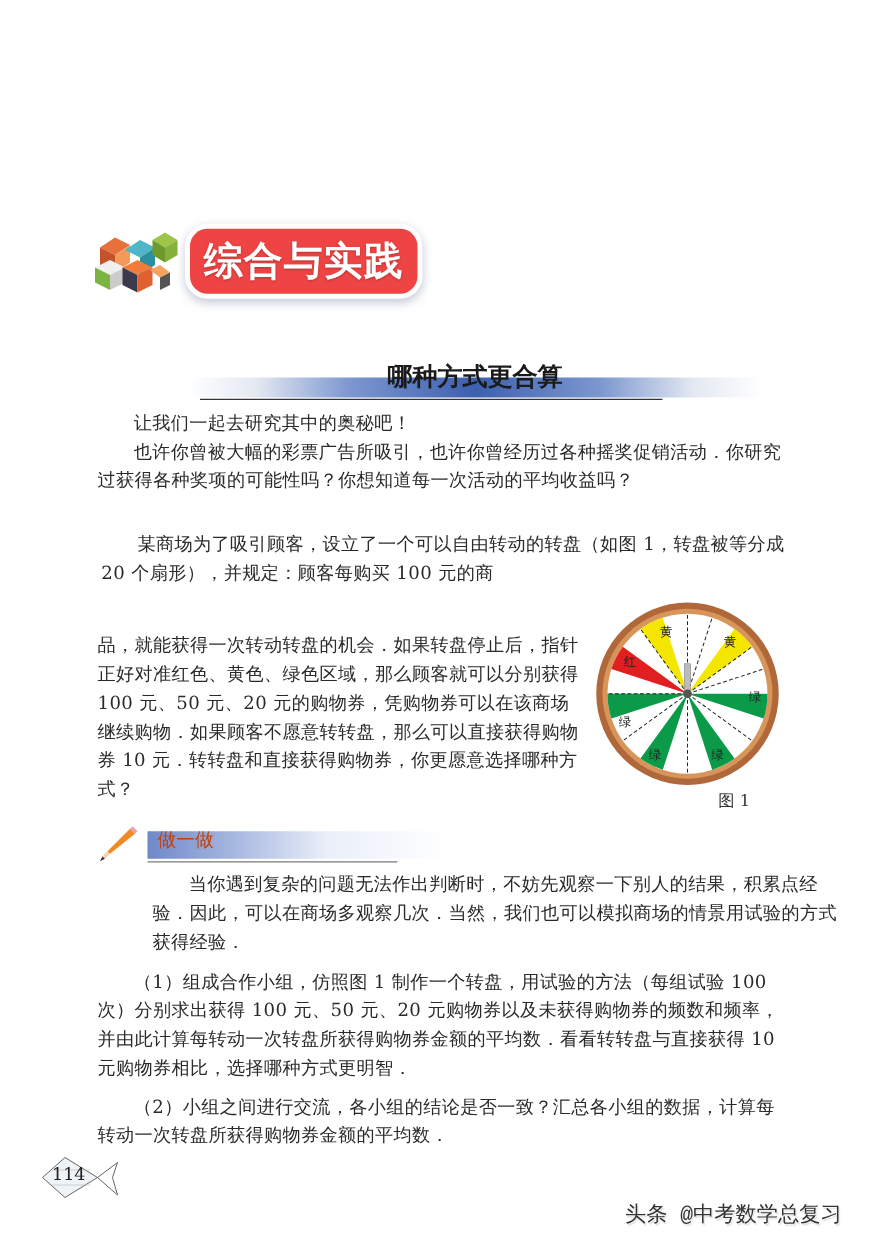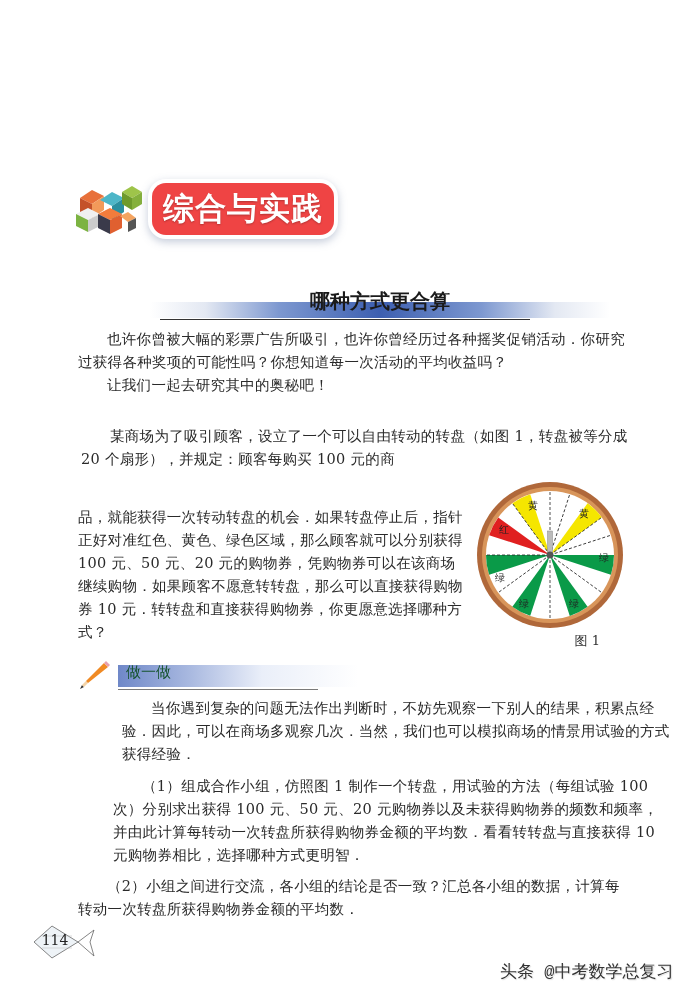--- a/index.html
+++ b/index.html
@@ -49,25 +49,25 @@
   
   .doit { left: 78px; top: 655px; width: 290px; height: 40px; }
   .pencil { position: absolute; left: 0; top: 2px; width: 34px; height: 34px; }
   .doit-bar {
     position: absolute; left: 40px; top: 10px; width: 240px; height: 22px;
     background: linear-gradient(90deg, #6f88c8 0%, #a9b9e0 30%, rgba(220,228,245,0.6) 60%, rgba(255,255,255,0) 100%);
   }
   .doit-rule { position: absolute; left: 40px; top: 34px; width: 200px; height: 1px; background: #7a7a7a; }
   .doit-text {
     position: absolute; left: 48px; top: 8px; font-family: "DejaVu Sans", "Liberation Sans", sans-serif;
-    font-size: 15px; color: #14532d;
+    font-size: 15px; color: #c2410c;
   }
 
   .doit-intro { left: 78px; top: 697px; width: 550px; margin-left: 44px; }
-  .task1 { left: 78px; top: 775px; width: 550px; margin-left: 35px; }
+  .task1 { left: 78px; top: 775px; width: 550px; }
   .task2 { left: 78px; top: 875px; width: 550px; }
 
   
   .page-fish { left: 32px; top: 922px; width: 70px; height: 40px; }
   .page-num { left: 38px; top: 932px; width: 34px; text-align: center; font-size: 14px; color: #222; }
 
   .watermark {
     left: 500px; top: 960px; width: 200px; font-family: Liberation Mono, monospace;
     font-size: 17px; color: #333; text-shadow: 0 0 2px #fff, 1px 1px 1px rgba(0,0,0,0.15);
   }
@@ -99,22 +99,22 @@
   <span class="banner-text">综合与实践</span>
 </div>
 
 <div class="abs title-wrap">
   <div class="title-grad"></div>
   <div class="title-rule"></div>
   <div class="title-text">哪种方式更合算</div>
 </div>
 
 <div class="abs intro">
+  <div class="para indent">让我们一起去研究其中的奥秘吧！</div>
   <div class="para indent">也许你曾被大幅的彩票广告所吸引，也许你曾经历过各种摇奖促销活动．你研究过获得各种奖项的可能性吗？你想知道每一次活动的平均收益吗？</div>
-  <div class="para indent">让我们一起去研究其中的奥秘吧！</div>
 </div>
 
 <div class="abs problem-top para indent">某商场为了吸引顾客，设立了一个可以自由转动的转盘（如图 1，转盘被等分成 20 个扇形），并规定：顾客每购买 100 元的商</div>
 <div class="abs problem-body para">品，就能获得一次转动转盘的机会．如果转盘停止后，指针正好对准红色、黄色、绿色区域，那么顾客就可以分别获得 100 元、50 元、20 元的购物券，凭购物券可以在该商场继续购物．如果顾客不愿意转转盘，那么可以直接获得购物券 10 元．转转盘和直接获得购物券，你更愿意选择哪种方式？</div>
 
 <div class="abs spinner">
   <svg width="150" height="150" viewBox="-75 -75 150 150">
     <circle r="73" fill="#b0683a"></circle>
     <circle r="68" fill="#d8955a"></circle>
     <circle r="64" fill="#ffffff"></circle>

